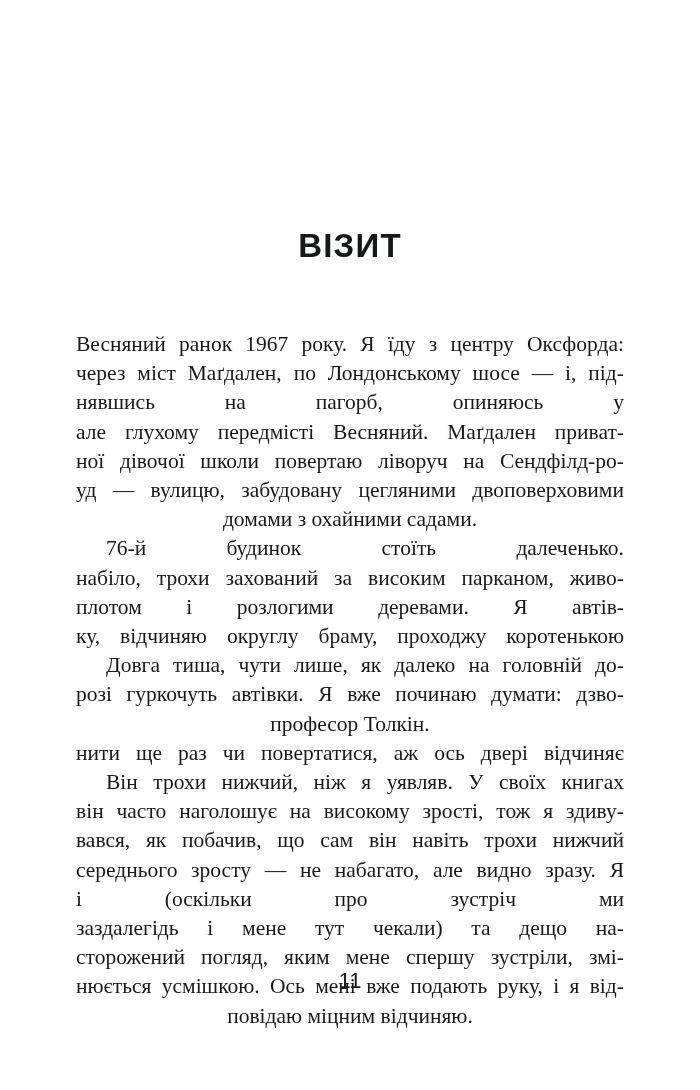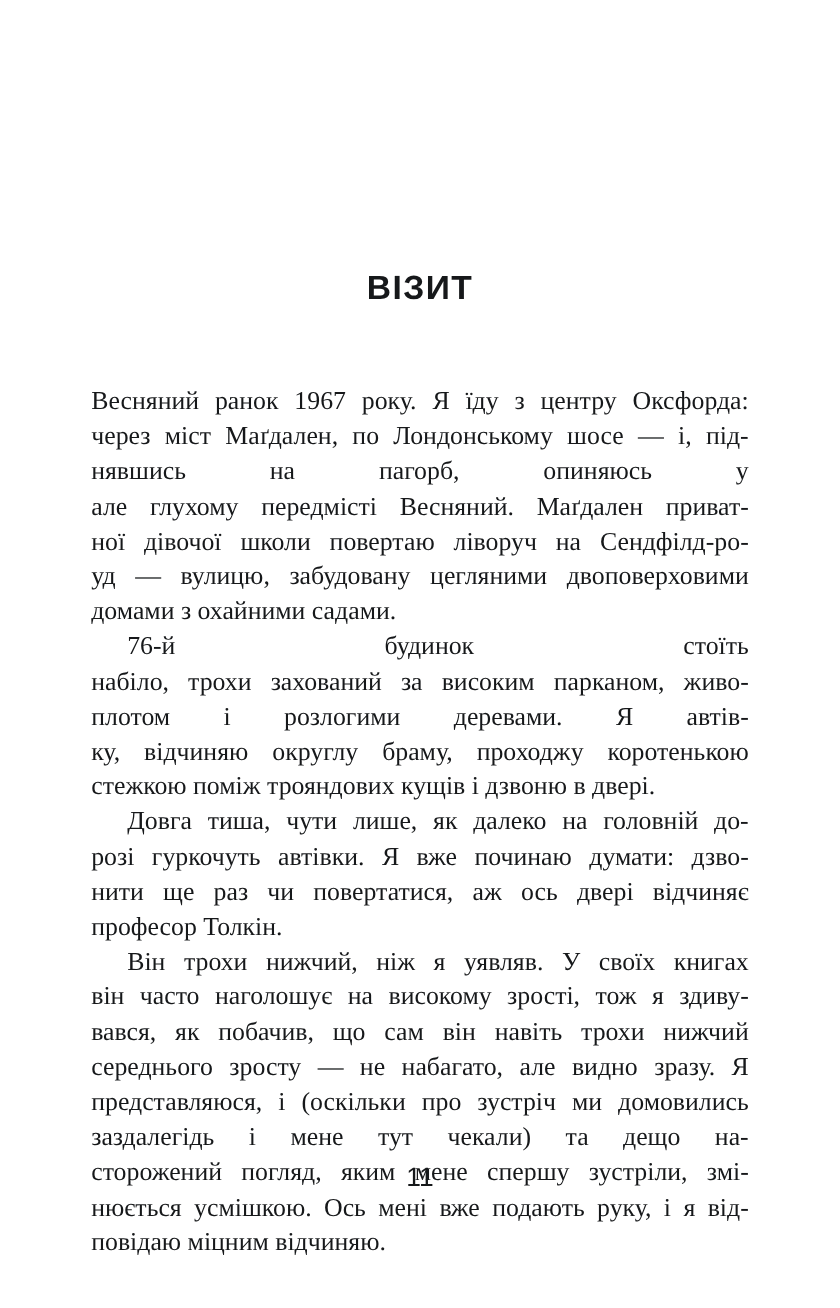--- a/index.html
+++ b/index.html
@@ -25,35 +25,36 @@
 
   
   .chapter-title {
     position: absolute;
     top: 206px;
     left: 0;
     width: 700px;
     text-align: center;
     font-family: "Liberation Sans", "DejaVu Sans", sans-serif;
     font-weight: bold;
-    font-size: 28px;
+    font-size: 33px;
     letter-spacing: 1.2px;
     color: #16181a;
     line-height: 1.1;
   }
 
   
   .body-text {
     position: absolute;
-    top: 320px;
+    top: 330px;
     left: 76px;
     width: 548px;
     font-size: 21.5px;
     line-height: 29.2px;
     color: #16181a;
+    text-align: center;
   }
 
   .para {
     margin: 0;
   }
 
   
   .line {
     display: block;
     white-space: pre;
@@ -148,20 +149,21 @@
           <span>цегляними</span>
           <span>двоповерховими</span>
         </span>
         <span class="line">домами з охайними садами.</span>
       </p>
       <p class="para">
         <span class="line just indent-pad">
           <span>76-й</span>
           <span>будинок</span>
           <span>стоїть</span>
+          <span>далеченько.</span>
         </span>
         <span class="line just">
           <span>набіло,</span>
           <span>трохи</span>
           <span>захований</span>
           <span>за</span>
           <span>високим</span>
           <span>парканом,</span>
           <span>живо-</span>
         </span>
@@ -174,21 +176,20 @@
           <span>автів-</span>
         </span>
         <span class="line just">
           <span>ку,</span>
           <span>відчиняю</span>
           <span>округлу</span>
           <span>браму,</span>
           <span>проходжу</span>
           <span>коротенькою</span>
         </span>
-        <span class="line">стежкою поміж трояндових кущів і дзвоню в двері.</span>
       </p>
       <p class="para">
         <span class="line just indent-pad">
           <span>Довга</span>
           <span>тиша,</span>
           <span>чути</span>
           <span>лише,</span>
           <span>як</span>
           <span>далеко</span>
           <span>на</span>
@@ -198,32 +199,32 @@
         <span class="line just">
           <span>розі</span>
           <span>гуркочуть</span>
           <span>автівки.</span>
           <span>Я</span>
           <span>вже</span>
           <span>починаю</span>
           <span>думати:</span>
           <span>дзво-</span>
         </span>
+        <span class="line">професор Толкін.</span>
         <span class="line just">
           <span>нити</span>
           <span>ще</span>
           <span>раз</span>
           <span>чи</span>
           <span>повертатися,</span>
           <span>аж</span>
           <span>ось</span>
           <span>двері</span>
           <span>відчиняє</span>
         </span>
-        <span class="line">професор Толкін.</span>
       </p>
       <p class="para">
         <span class="line just indent-pad">
           <span>Він</span>
           <span>трохи</span>
           <span>нижчий,</span>
           <span>ніж</span>
           <span>я</span>
           <span>уявляв.</span>
           <span>У</span>
@@ -257,27 +258,25 @@
           <span>зросту</span>
           <span>—</span>
           <span>не</span>
           <span>набагато,</span>
           <span>але</span>
           <span>видно</span>
           <span>зразу.</span>
           <span>Я</span>
         </span>
         <span class="line just">
-          <span>представляюся,</span>
           <span>і</span>
           <span>(оскільки</span>
           <span>про</span>
           <span>зустріч</span>
           <span>ми</span>
-          <span>домовились</span>
         </span>
         <span class="line just">
           <span>заздалегідь</span>
           <span>і</span>
           <span>мене</span>
           <span>тут</span>
           <span>чекали)</span>
           <span>та</span>
           <span>дещо</span>
           <span>на-</span>

